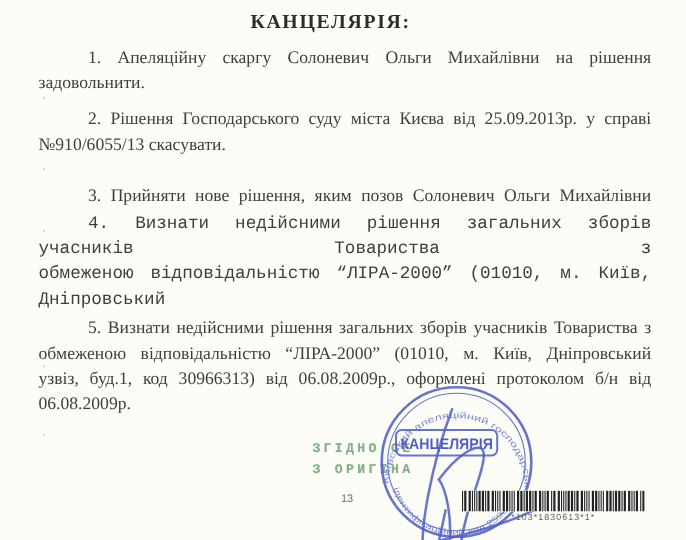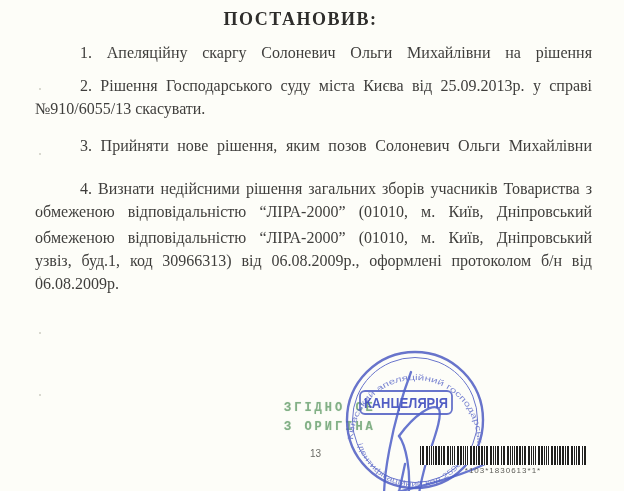--- a/index.html
+++ b/index.html
@@ -63,37 +63,39 @@
     font-family:"Liberation Sans","DejaVu Sans",sans-serif;
     font-size:8px;letter-spacing:1px;color:#5d5d58;
   }
 </style>
 </head>
 <body>
 
 <div class="page">
 
   <div class="content">
-    <div class="doc-heading">ПОСТАНОВИВ:</div>
+    <div class="doc-heading">КАНЦЕЛЯРІЯ:</div>
     <div id="paragraphs">
         <div class="para" style="margin-top: 10px;">
           <div class="line first just">1. Апеляційну скаргу Солоневич Ольги Михайлівни на рішення</div>
+          <div class="line">задовольнити.</div>
         </div>
         <div class="para" style="margin-top: 10px;">
           <div class="line first just">2. Рішення Господарського суду міста Києва від 25.09.2013р. у справі</div>
           <div class="line">№910/6055/13 скасувати.</div>
         </div>
-        <div class="para" style="margin-top: 14px;">
+        <div class="para" style="margin-top: 24px;">
           <div class="line first just">3. Прийняти нове рішення, яким позов Солоневич Ольги Михайлівни</div>
         </div>
-        <div class="para" style="margin-top: 20px;">
+        <div class="para" style="margin-top: 2px; font-family: Liberation Mono, monospace;">
           <div class="line first just">4. Визнати недійсними рішення загальних зборів учасників Товариства з</div>
           <div class="line just">обмеженою відповідальністю “ЛІРА-2000” (01010, м. Київ, Дніпровський</div>
         </div>
         <div class="para" style="margin-top: 3px;">
+          <div class="line first just">5. Визнати недійсними рішення загальних зборів учасників Товариства з</div>
           <div class="line just">обмеженою відповідальністю “ЛІРА-2000” (01010, м. Київ, Дніпровський</div>
           <div class="line just">узвіз, буд.1, код 30966313) від 06.08.2009р., оформлені протоколом б/н від</div>
           <div class="line">06.08.2009р.</div>
         </div>
       </div>
   </div>
 
   <div class="dot" style="top:88px"></div>
   <div class="dot" style="top:153px"></div>
   <div class="dot" style="top:209px"></div>

